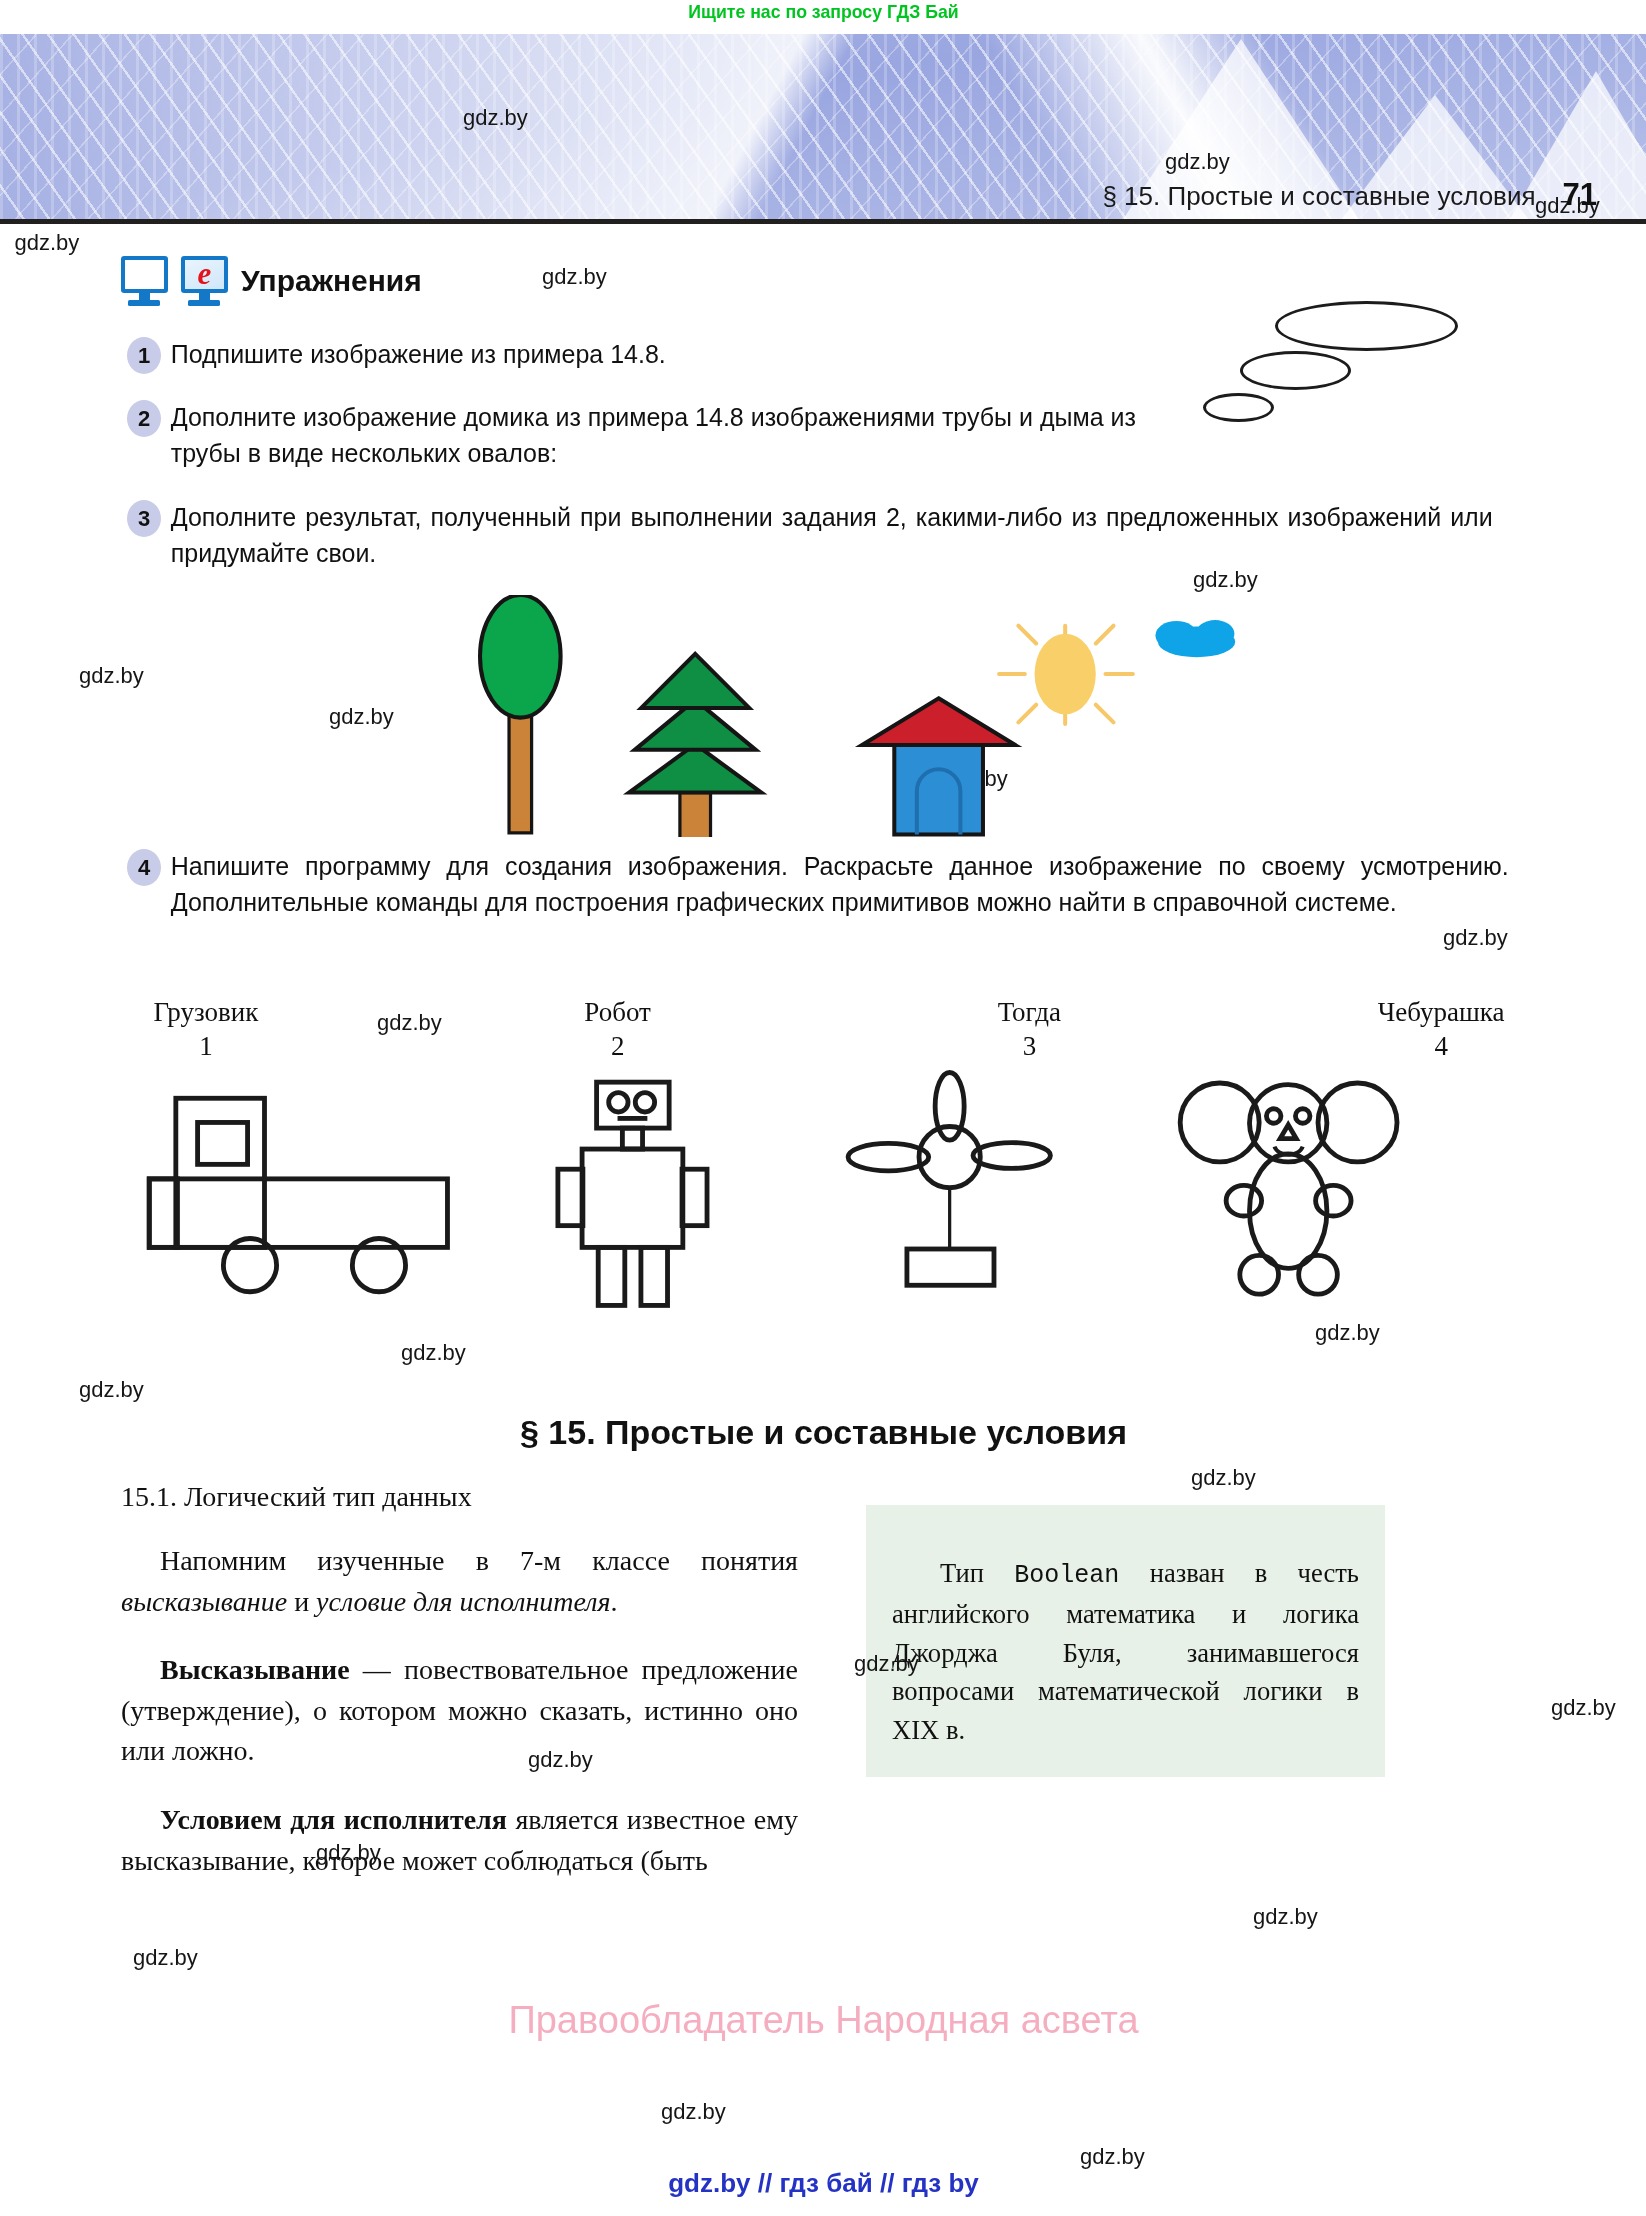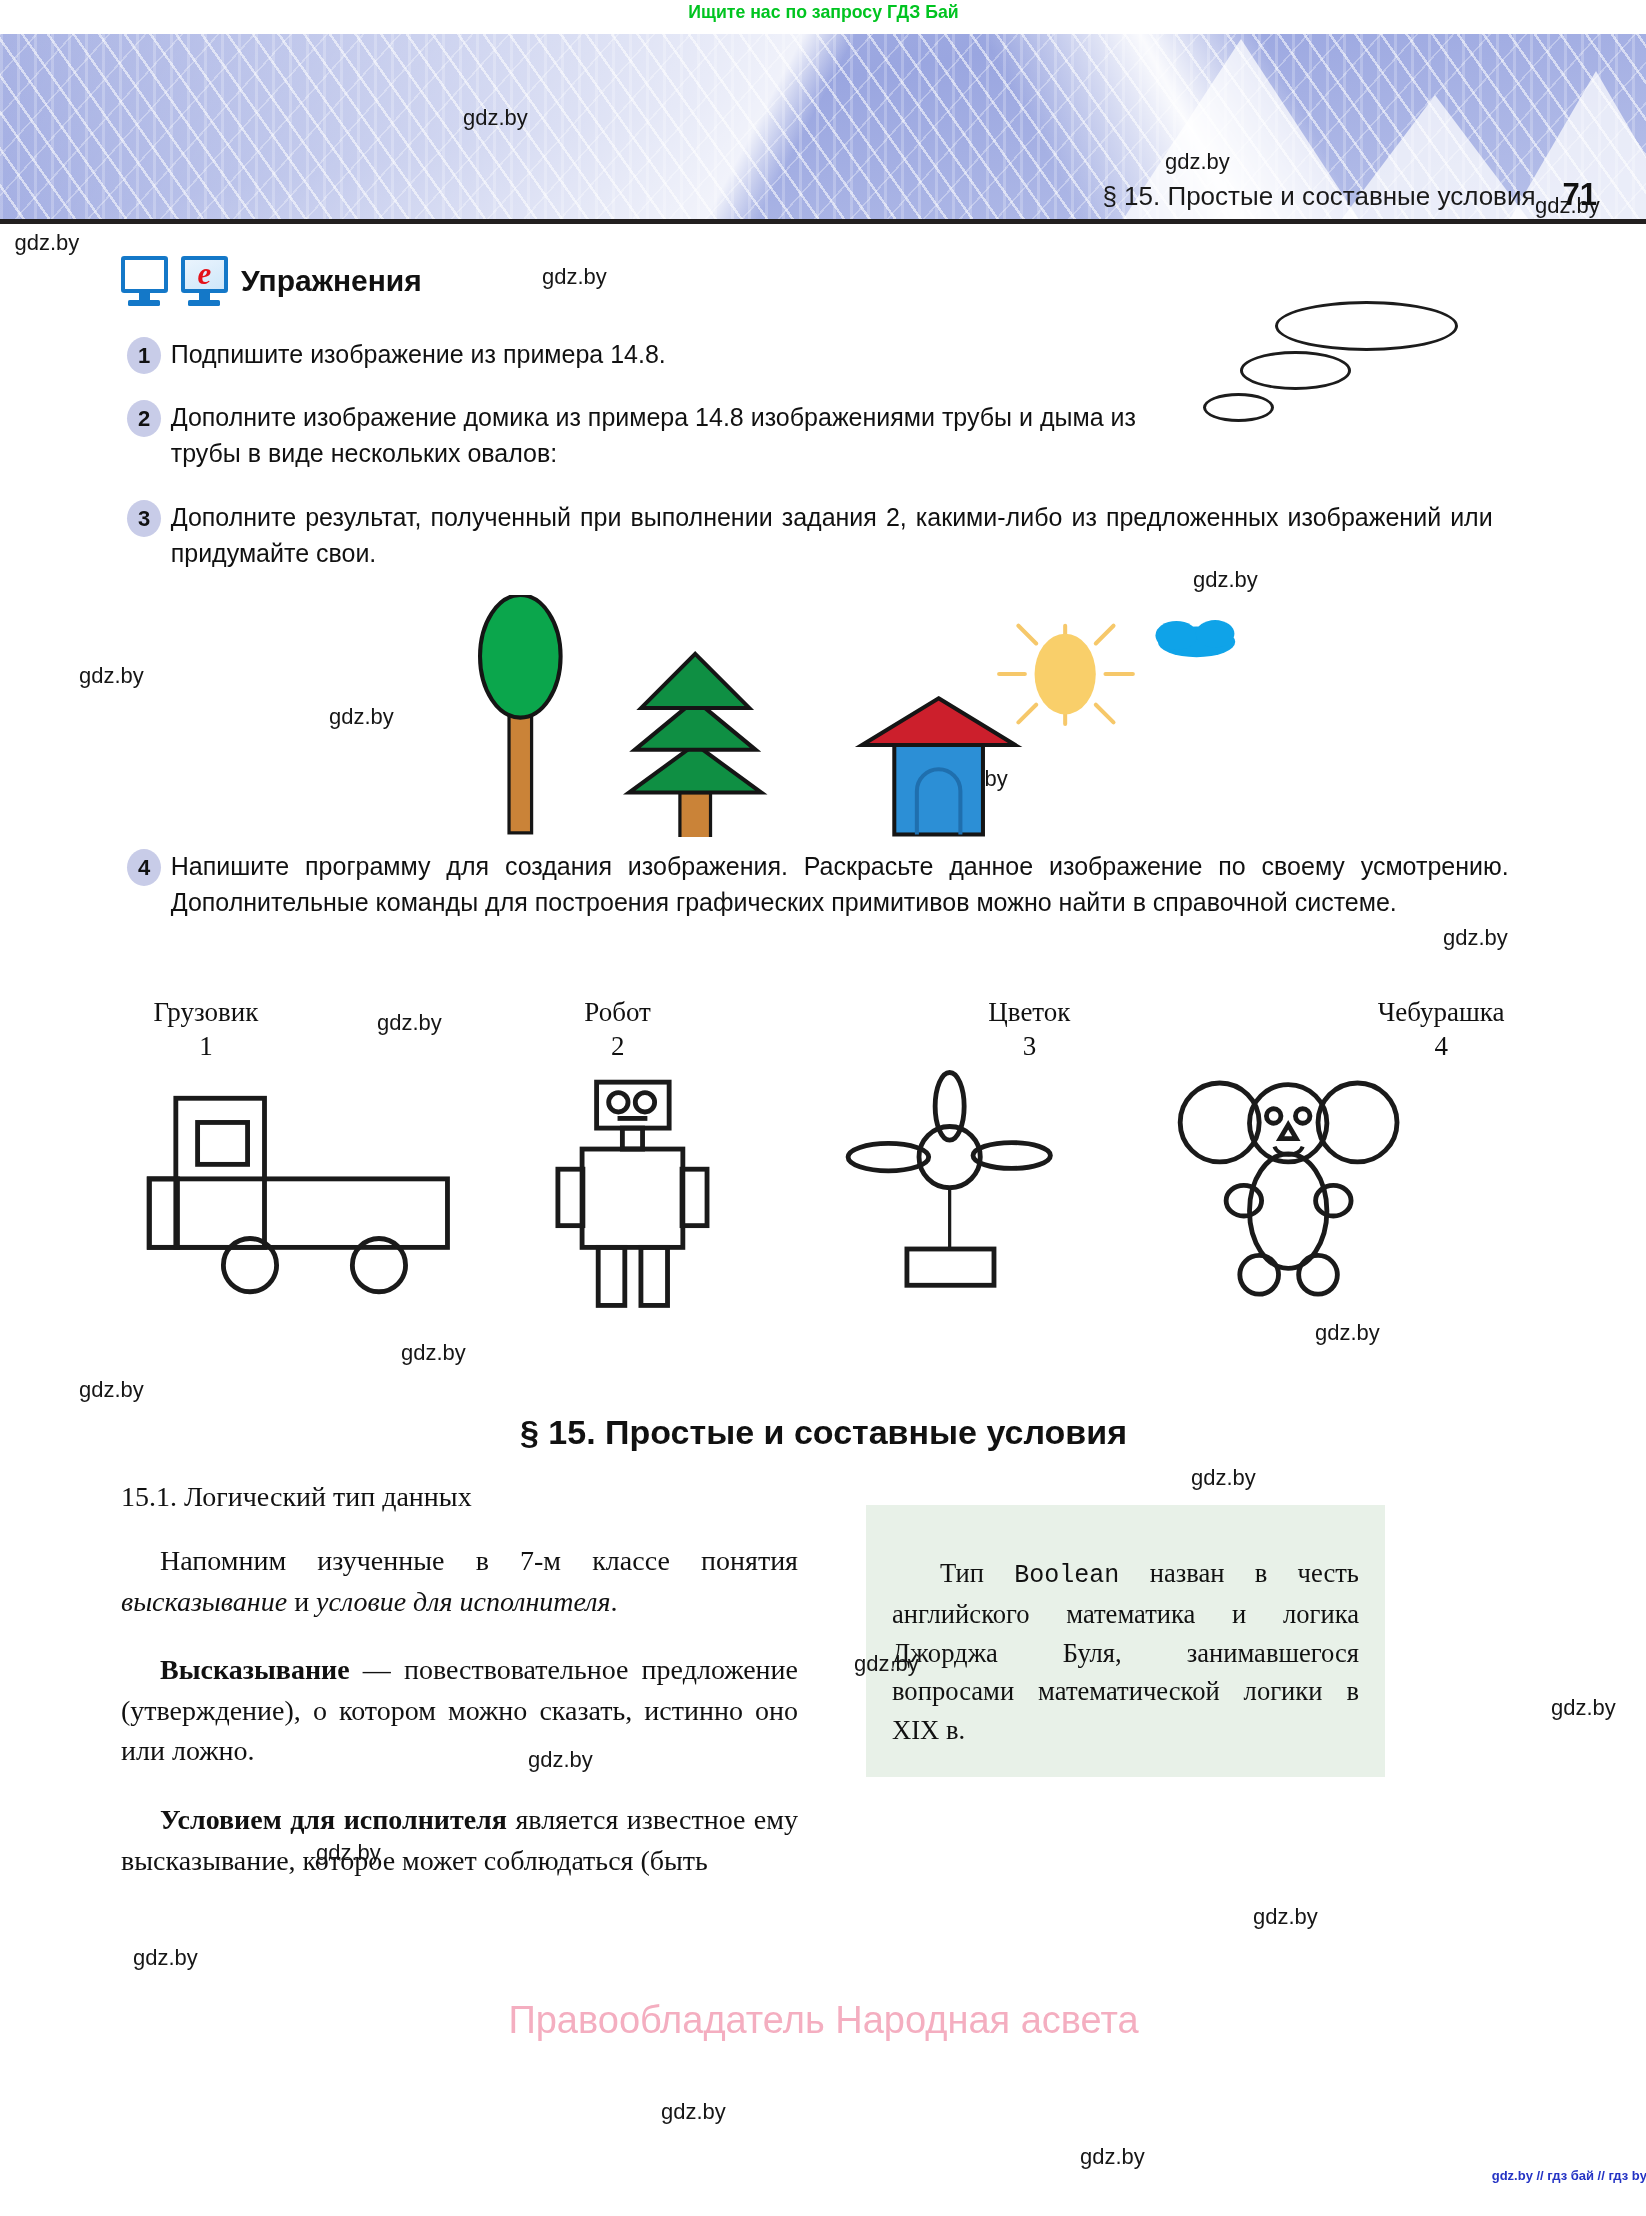--- a/index.html
+++ b/index.html
@@ -148,22 +148,22 @@
   .col-right .para { font-size:26.6px; line-height:1.46; }
   .mono { font-family:"Liberation Mono", monospace; font-size:25px; }
 
   
   .footer-mark {
     position:absolute; top:1999px; width:1647px; text-align:center;
     color:#f4aec0; font-size:38px;
     font-family:"Liberation Sans", sans-serif;
   }
   .footer-links {
-    position:absolute; top:2168px; width:1647px; text-align:right;
-    color:#2433c4; font-size:13px; font-weight:bold;
+    position:absolute; top:2168px; width:1647px; text-align:center;
+    color:#2433c4; font-size:26px; font-weight:bold;
     font-family:"Liberation Sans", sans-serif;
   }
 
   
   .wm {
     position:absolute; color:#161616; font-size:22px;
     font-family:"Liberation Sans", sans-serif; white-space:nowrap;
     pointer-events:none;
   }
 </style>
@@ -277,21 +277,21 @@
   <div class="fig-labels" style="top:745px;">
     <div class="fig-col">
       <div class="fig-name">Грузовик</div>
       <div class="fig-num">1</div>
     </div>
     <div class="fig-col">
       <div class="fig-name">Робот</div>
       <div class="fig-num">2</div>
     </div>
     <div class="fig-col">
-      <div class="fig-name">Цветок</div>
+      <div class="fig-name">Тогда</div>
       <div class="fig-num">3</div>
     </div>
     <div class="fig-col">
       <div class="fig-name">Чебурашка</div>
       <div class="fig-num">4</div>
     </div>
   </div>
   <div class="wm" style="left:377px;top:786px;">gdz.by</div>
 
   <div class="fig-draw-row" style="top:838px;">

